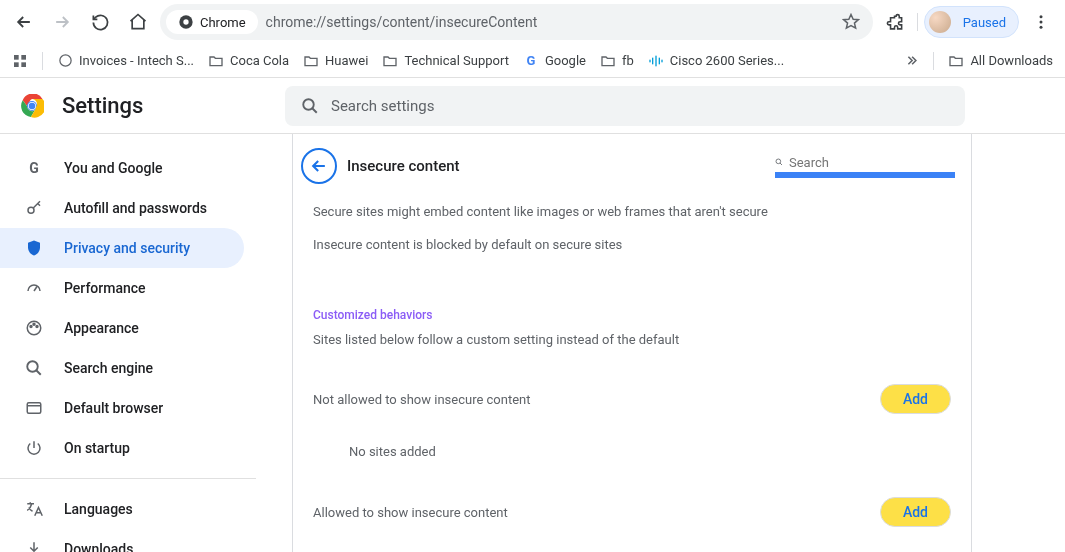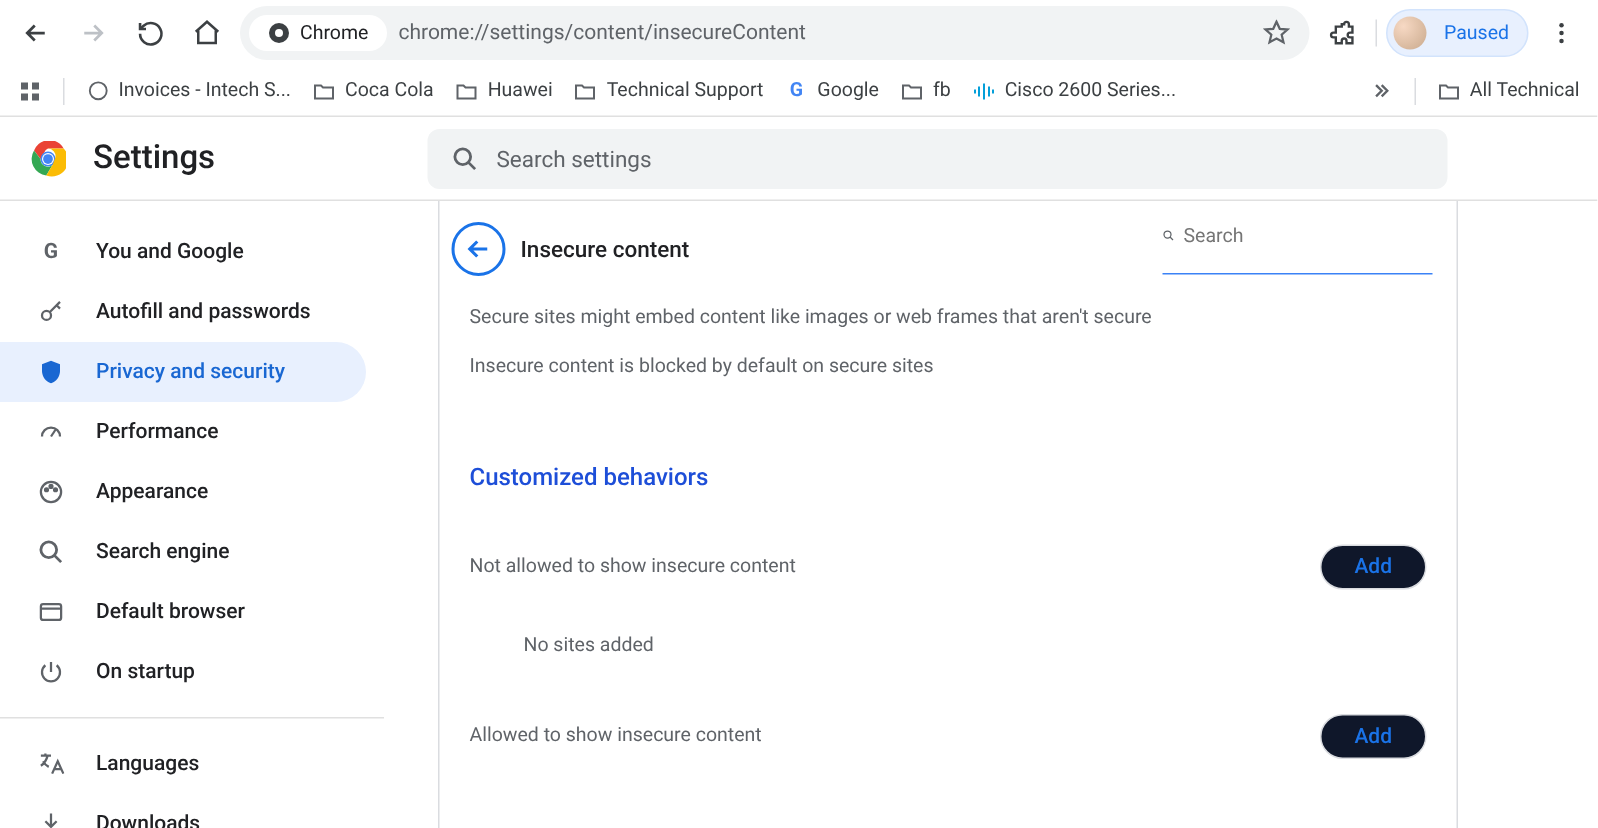--- a/index.html
+++ b/index.html
@@ -39,27 +39,27 @@
     .side-item.active .side-icon { color: #1967d2; }
     .side-icon { width: 20px; height: 20px; color: #5f6368; display: flex; align-items: center; justify-content: center; }
     .side-div { height: 1px; background: #e0e0e0; margin: 10px 0; }
 
     
     .content-wrap { flex: 1; display: flex; justify-content: flex-start; overflow: auto; }
     .content-card { width: 680px; border-left: 1px solid #dadce0; border-right: 1px solid #dadce0; padding: 0 0 40px 0; margin-left: 36px; }
     .page-hdr { display: flex; align-items: center; padding: 14px 16px 8px 8px; gap: 10px; }
     .back-circle { width: 36px; height: 36px; border: 2px solid #1a73e8; border-radius: 50%; display: flex; align-items: center; justify-content: center; color: #1a73e8; cursor: pointer; }
     .page-title { font-size: 15px; color: #202124; font-weight: 500; flex: 1; }
-    .page-search { display: flex; gap: 6px; border-bottom: 1px solid #3b82f6; width: 180px; padding-bottom: 17px; }
+    .page-search { display: flex; gap: 6px; border-bottom: 6px solid #3b82f6; width: 180px; padding-bottom: 2px; }
     .page-search input { border: none; outline: none; font-size: 13px; flex: 1; background: transparent; }
     .desc { padding: 10px 20px 2px 20px; font-size: 13px; color: #5f6368; line-height: 1.6; }
-    .section-title { padding: 50px 20px 4px 20px; font-size: 16px; color: #1d4ed8; font-weight: 500; }
+    .section-title { padding: 50px 20px 4px 20px; font-size: 12px; color: #8b5cf6; font-weight: 500; }
     .row { display: flex; align-items: center; justify-content: space-between; padding: 32px 20px 4px 20px; }
     .row-label { font-size: 13px; color: #5f6368; }
-    .add-btn { border: 1px solid #dadce0; background: #0f172a; color: #1a73e8; font-size: 14px; font-weight: 500; border-radius: 18px; padding: 6px 22px; cursor: pointer; }
+    .add-btn { border: 1px solid #dadce0; background: #fde047; color: #1a73e8; font-size: 14px; font-weight: 500; border-radius: 18px; padding: 6px 22px; cursor: pointer; }
     .no-sites { padding: 26px 20px 6px 56px; font-size: 13px; color: #5f6368; }
 
     svg { display: block; }
   </style>
 </head>
 <body>
 
 <div class="toolbar">
   <div class="tb-btn">
     <svg width="20" height="20" viewBox="0 0 24 24" fill="none" stroke="currentColor" stroke-width="2.2">
@@ -190,21 +190,21 @@
         <path d="M7 6l6 6-6 6M13 6l6 6-6 6"></path>
       </svg>
   </div>
   <div class="bm-sep"></div>
   <div class="bm-item">
     <div class="bm-icon">
         <svg width="16" height="16" viewBox="0 0 24 24" fill="none" stroke="currentColor" stroke-width="2">
           <path d="M3 6h6l2 2h10v11H3z"></path>
         </svg>
       </div>
-    <span>All Technical</span>
+    <span>All Downloads</span>
   </div>
 </div>
 
 <div class="settings-hdr">
   <svg class="chrome-logo" viewBox="0 0 48 48">
       <circle cx="24" cy="24" r="22" fill="#fff"></circle>
       <path fill="#EA4335" d="M24 10h20.9A22 22 0 0 0 5.4 12.7L14 24l5-8.7A10 10 0 0 1 24 10z"></path>
       <path fill="#4285F4" d="M34 24a10 10 0 1 1-20 0 10 10 0 0 1 20 0z"></path>
       <path fill="#34A853" d="M14 24 5.4 12.7A22 22 0 0 0 21.7 46L30 32l-3.5 2A10 10 0 0 1 14 24z"></path>
       <path fill="#FBBC05" d="M44.9 10H24a10 10 0 0 1 9.7 12.4L30 32l-8.3 14A22 22 0 0 0 44.9 10z"></path>
@@ -322,20 +322,21 @@
           <svg width="14" height="14" viewBox="0 0 24 24" fill="none" stroke="#5f6368" stroke-width="2.5">
               <circle cx="10" cy="10" r="7"></circle>
               <path d="M21 21l-6-6"></path>
             </svg>
           <input placeholder="Search" style="">
         </div>
       </div>
       <div class="desc">Secure sites might embed content like images or web frames that aren't secure</div>
       <div class="desc">Insecure content is blocked by default on secure sites</div>
       <div class="section-title">Customized behaviors</div>
+      <div class="desc" style="padding-top:4px;">Sites listed below follow a custom setting instead of the default</div>
       <div class="row">
         <div class="row-label">Not allowed to show insecure content</div>
         <button class="add-btn">Add</button>
       </div>
       <div class="no-sites">No sites added</div>
       <div class="row">
         <div class="row-label">Allowed to show insecure content</div>
         <button class="add-btn">Add</button>
       </div>
     </div>

